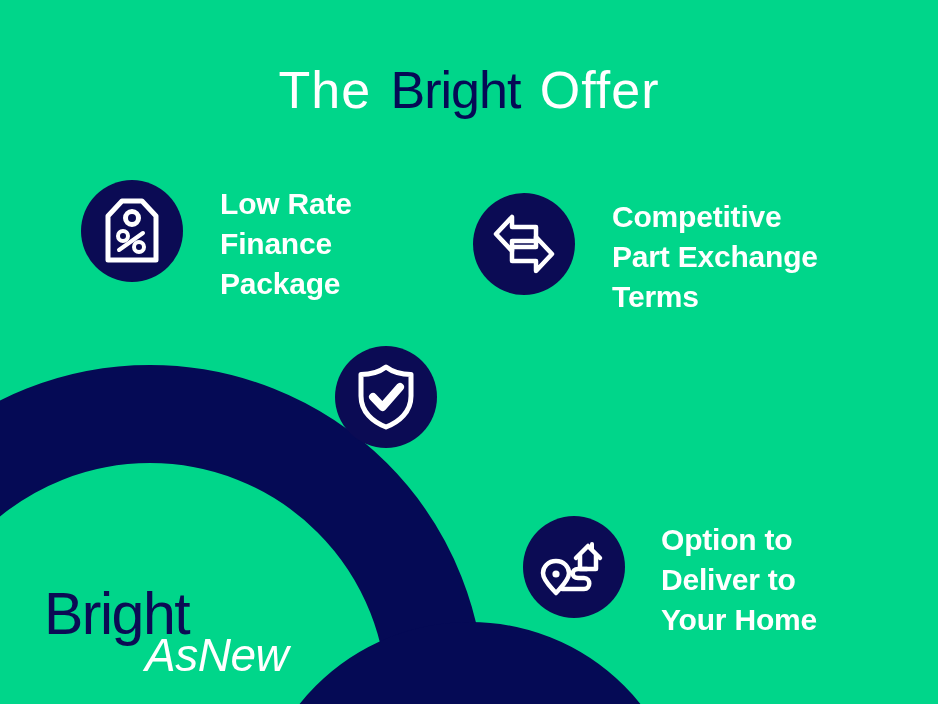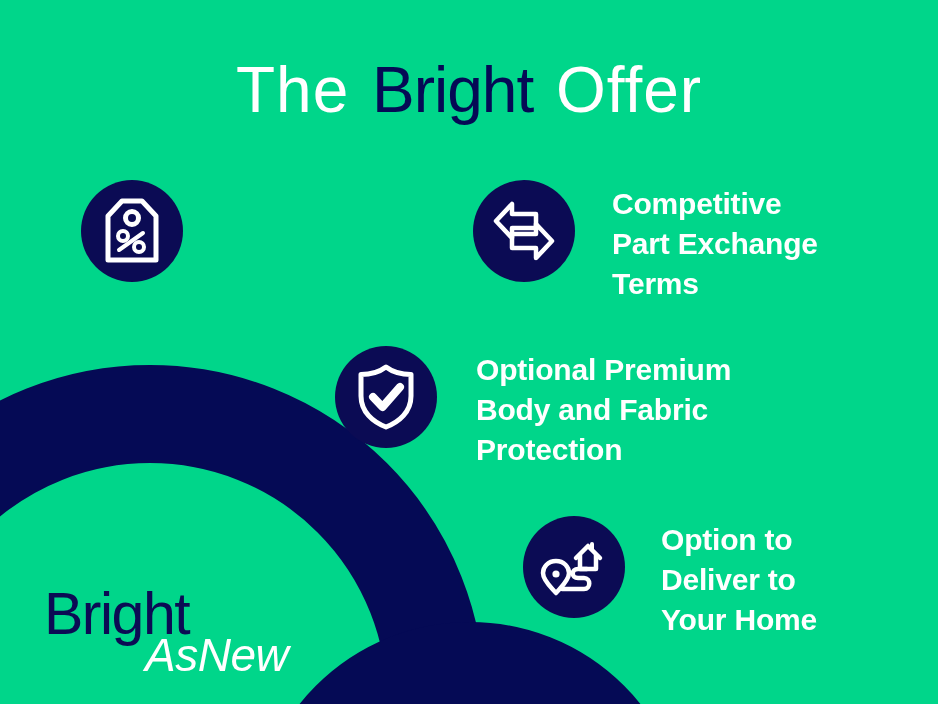--- a/index.html
+++ b/index.html
@@ -27,21 +27,21 @@
     pointer-events: none;
   }
 
   
   .headline {
     position: absolute;
     top: 44px;
     left: 0;
     width: 938px;
     text-align: center;
-    font-size: 64px;
+    font-size: 52px;
     line-height: 92px;
     font-weight: 300;
     letter-spacing: 1px;
     color: #ffffff;
     white-space: nowrap;
   }
   .headline .brand-word {
     color: #050A55;
     font-weight: 400;
     letter-spacing: -1px;
@@ -70,21 +70,21 @@
     color: #ffffff;
     font-size: 30px;
     line-height: 40px;
     font-weight: 700;
     letter-spacing: -0.2px;
     padding-top: 4px;
     white-space: pre-line;
   }
 
   #feature-0 { left: 81px;  top: 180px; }
-  #feature-1 { left: 473px; top: 180px; }
+  #feature-1 { left: 473px; top: 193px; }
   #feature-2 { left: 335px; top: 346px; }
   #feature-3 { left: 523px; top: 516px; justify-content: flex-end; }
 
   #feature-2 .ftext { margin-left: 39px; }
   #feature-3 .ftext { margin-left: 36px; }
 
   
   .logo {
     position: absolute;
     left: 44px;
@@ -139,20 +139,23 @@
   <div class="feature" id="feature-0">
     <div class="badge" style="background: rgb(11, 11, 84);">
       <svg width="60" height="66" viewBox="0 0 60 66" aria-hidden="true">
         <path d="M20 3 L40 3 L54 18 L54 62 L6 62 L6 18 Z" fill="none" stroke="#ffffff" stroke-width="5" stroke-linejoin="round" stroke-linecap="round"></path>
         <circle cx="30" cy="20" r="6.5" fill="none" stroke="#ffffff" stroke-width="5"></circle>
         <circle cx="21" cy="38" r="5" fill="none" stroke="#ffffff" stroke-width="4"></circle>
         <circle cx="37" cy="49" r="5" fill="none" stroke="#ffffff" stroke-width="4"></circle>
         <line x1="17" y1="52" x2="41" y2="35" stroke="#ffffff" stroke-width="4" stroke-linecap="round"></line>
       </svg>
     </div>
+    <div class="ftext">Low Rate
+Finance
+Package</div>
   </div>
 
   <div class="feature" id="feature-1">
     <div class="badge" style="background: rgb(11, 11, 84);">
       <svg width="64" height="62" viewBox="0 0 64 62" aria-hidden="true">
         <path d="M20 4 L20 14 L44 14 L44 28 L20 28 L20 38 L4 21 Z" fill="none" stroke="#ffffff" stroke-width="4.5" stroke-linejoin="round" stroke-linecap="round"></path>
         <path d="M44 24 L44 34 L20 34 L20 48 L44 48 L44 58 L60 41 Z" fill="none" stroke="#ffffff" stroke-width="4.5" stroke-linejoin="round" stroke-linecap="round"></path>
       </svg>
     </div>
     <div class="ftext">Competitive
@@ -160,23 +163,20 @@
 Terms</div>
   </div>
 
   <div class="feature" id="feature-2">
     <div class="badge" style="background: rgb(11, 11, 84);">
       <svg width="58" height="66" viewBox="0 0 58 66" aria-hidden="true">
         <path d="M29 3 C 21 9, 11 10.5, 4 10.5 L4 32 C4 48, 16 58, 29 63 C 42 58, 54 48, 54 32 L54 10.5 C 47 10.5, 37 9, 29 3 Z" fill="none" stroke="#ffffff" stroke-width="5" stroke-linejoin="round"></path>
         <path d="M16 33 L25.5 43 L43 23" fill="none" stroke="#ffffff" stroke-width="8" stroke-linecap="round" stroke-linejoin="round"></path>
       </svg>
     </div>
-    <div class="ftext">Optional Premium
-Body and Fabric
-Protection</div>
   </div>
 
   <div class="feature" id="feature-3">
     <div class="badge" style="background: rgb(11, 11, 84);">
       <svg width="68" height="62" viewBox="0 0 68 62" aria-hidden="true">
 
         <path d="M36 22 L48 10 L60 22" fill="none" stroke="#ffffff" stroke-width="4.5" stroke-linecap="round" stroke-linejoin="round"></path>
         <path d="M40 19 L40 33 L56 33 L56 19" fill="none" stroke="#ffffff" stroke-width="4.5" stroke-linecap="round" stroke-linejoin="round"></path>
         <path d="M52 8 L52 13" stroke="#ffffff" stroke-width="4" stroke-linecap="round"></path>
 

